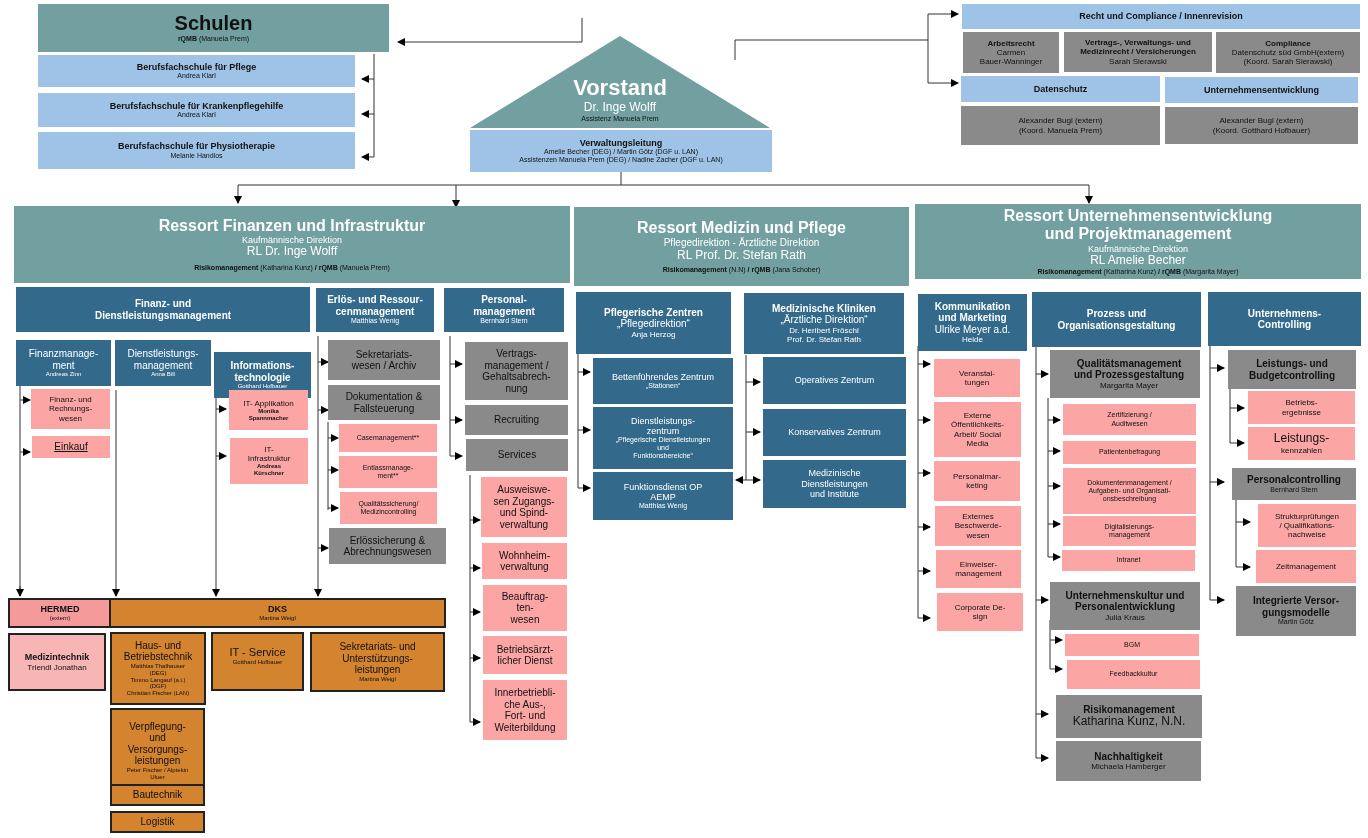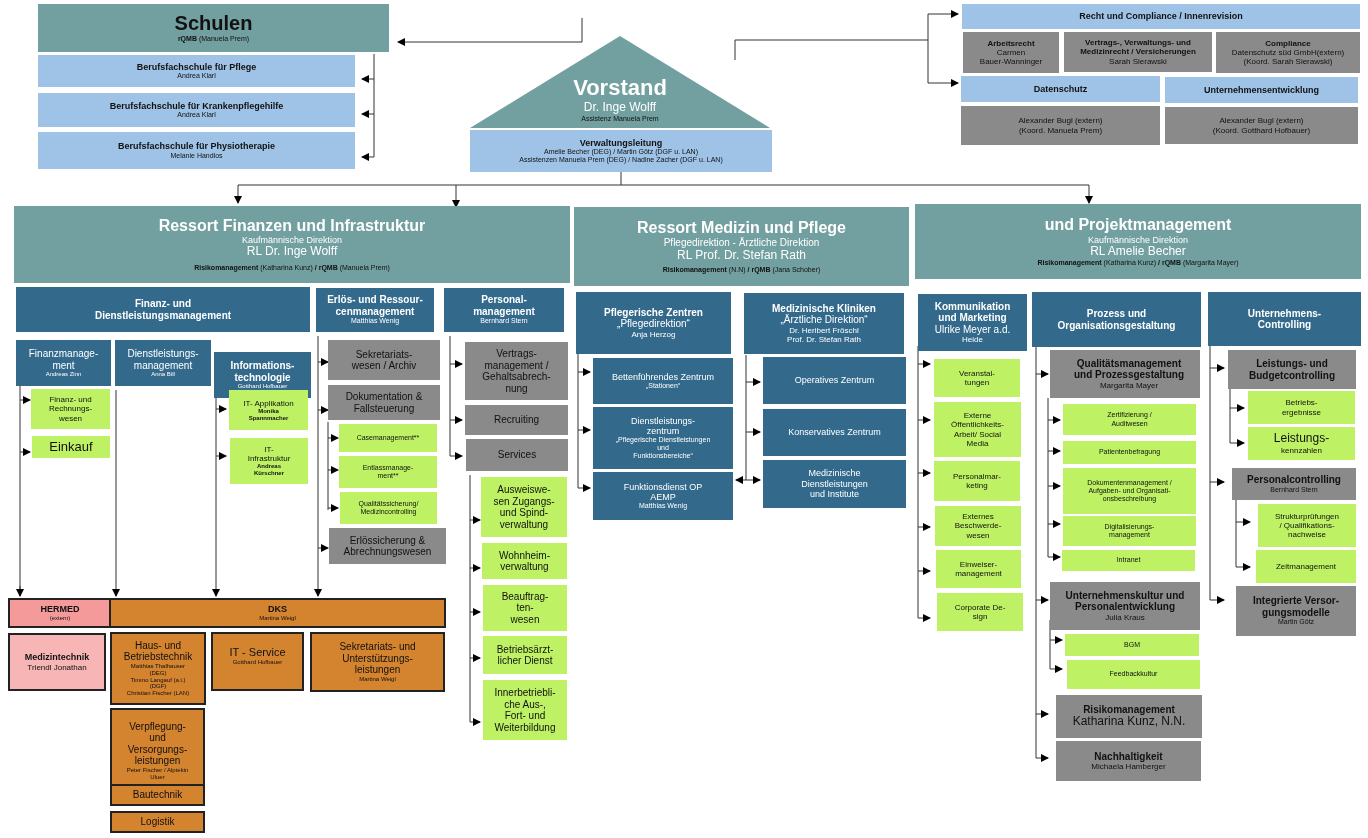--- a/index.html
+++ b/index.html
@@ -2,21 +2,21 @@
 <html><head>
 <meta charset="utf-8">
 <style>
   html,body{margin:0;padding:0;background:#fff;}
   body{width:1368px;height:838px;position:relative;overflow:hidden;font-family:"Liberation Sans",sans-serif;color:#111;}
   .box{position:absolute;box-sizing:border-box;display:flex;flex-direction:column;align-items:center;justify-content:center;text-align:center;line-height:1.15;}
   .teal{background:#729f9f;color:#fff;}
   .lblue{background:#9fc3e7;color:#111;}
   .dblue{background:#336a8c;color:#fff;}
   .grey{background:#8a8a8a;color:#111;}
-  .green{background:#bef264;color:#111;justify-content:center;}
+  .green{background:#fca5a5;color:#111;justify-content:center;}
   .orange{background:#d4832f;color:#111;border:2px solid #222;}
   .pink1{background:#f59a9a;color:#111;border:2px solid #222;}
   .pink2{background:#f8b5b5;color:#111;border:2px solid #222;}
   .t-xl{font-size:20px;font-weight:bold;}
   .t-l{font-size:16px;font-weight:bold;}
   .t-m{font-size:10px;font-weight:bold;}
   .t-n{font-size:10px;}
   .t-s{font-size:7px;}
   .t-sb{font-size:7px;font-weight:bold;}
   .t-b9{font-size:9px;font-weight:bold;}
@@ -228,21 +228,21 @@
   <div class="t-m">Informations-</div>
   <div class="t-m">technologie</div>
   <div style="font-size:6px;">Gotthard Hofbauer</div>
 </div>
 <div class="box green" style="left:31px;top:389px;width:79px;height:40px;">
   <div class="t-s" style="font-size:8px;">Finanz- und</div>
   <div class="t-s" style="font-size:8px;">Rechnungs-</div>
   <div class="t-s" style="font-size:8px;">wesen</div>
 </div>
 <div class="box green" style="left:32px;top:436px;width:78px;height:22px;">
-  <div class="t-s" style="font-size:13px;">Einkauf</div>
+  <div class="t-s" style="font-size:10px;text-decoration:underline;">Einkauf</div>
 </div>
 <div class="box green" style="left:229px;top:390px;width:79px;height:40px;">
   <div class="t-s" style="font-size:8px;">IT- Applikation</div>
   <div style="font-size:6px;font-weight:bold;">Monika</div>
   <div style="font-size:6px;font-weight:bold;">Spannmacher</div>
 </div>
 <div class="box green" style="left:230px;top:438px;width:78px;height:46px;">
   <div class="t-s" style="font-size:8px;">IT-</div>
   <div class="t-s" style="font-size:8px;">Infrastruktur</div>
   <div style="font-size:6px;font-weight:bold;">Andreas</div>
@@ -396,20 +396,21 @@
 <div class="box dblue" style="left:763px;top:409px;width:143px;height:47px;">
   <div class="t-n9">Konservatives Zentrum</div>
 </div>
 <div class="box dblue" style="left:763px;top:460px;width:143px;height:48px;">
   <div class="t-n9">Medizinische</div>
   <div class="t-n9">Dienstleistungen</div>
   <div class="t-n9">und Institute</div>
 </div>
 
 <div class="box teal" style="left:915px;top:204px;width:446px;height:75px;">
+  <div class="t-l">Ressort Unternehmensentwicklung</div>
   <div class="t-l">und Projektmanagement</div>
   <div class="t-n9">Kaufmännische Direktion</div>
   <div class="t-w12">RL Amelie Becher</div>
   <div class="t-s" style="color:#111;"><span class="b">Risikomanagement</span> <span>(Katharina Kunz)</span> <span class="b">/</span> <span class="b">rQMB</span> <span>(Margarita Mayer)</span></div>
 </div>
 <div class="box dblue" style="left:918px;top:294px;width:109px;height:57px;">
   <div class="t-m">Kommunikation</div>
   <div class="t-m">und Marketing</div>
   <div class="t-s" style="font-size:10px;">Ulrike Meyer a.d.</div>
   <div class="t-s" style="font-size:8px;">Heide</div>

